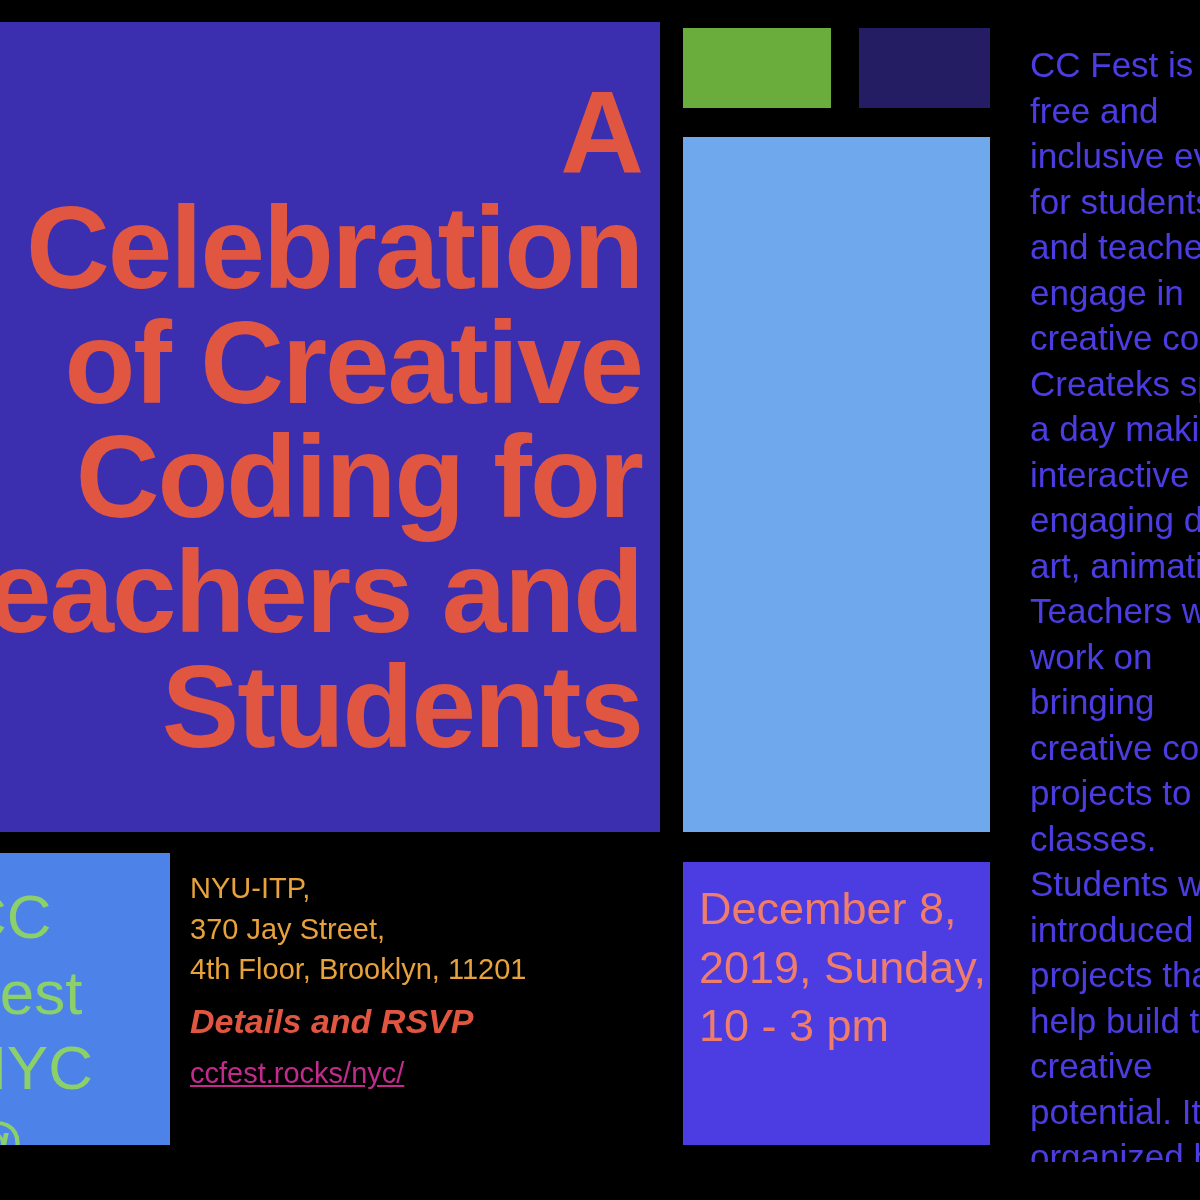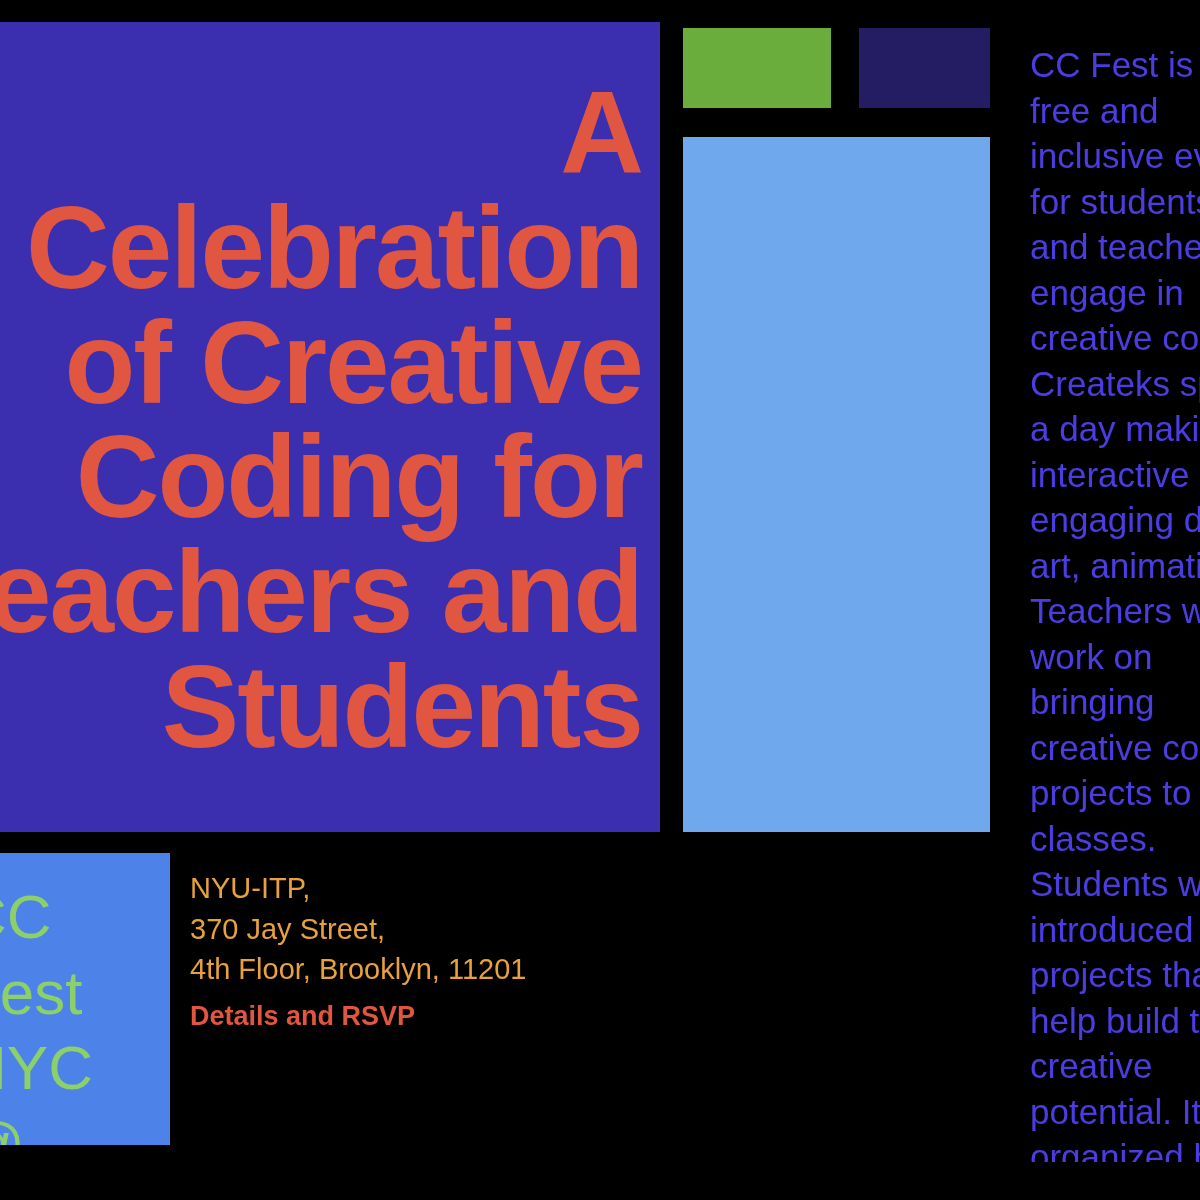--- a/index.html
+++ b/index.html
@@ -103,21 +103,22 @@
     text-align: left;
     color: #e8a23c;
     font-size: 29px;
     line-height: 1.40;
   }
   .venue .details {
     display: block;
     margin-top: 8px;
     color: #e05640;
     font-weight: bold;
-    font-size: 27px;
+    font-size: 34px;
+    font-style: italic;
   }
   .venue .link {
     display: block;
     margin-top: 8px;
     color: #c22a8e;
     font-size: 29px;
     text-decoration: underline;
   }
 
   
@@ -176,18 +177,22 @@
     <div class="ccfest-text" style="white-space: pre-line;">CC Fest
 NYC @
 NYU</div>
   </div>
 
   <div class="venue">
     <span style="white-space: pre-line;">NYU-ITP,
 370 Jay Street,
 4th Floor, Brooklyn, 11201</span>
     <span class="details" style="white-space: pre-line;">Details and RSVP</span>
+    <a class="link" href="#">ccfest.rocks/nyc/</a>
   </div>
 
+  <div class="date-block">
+    <div class="date-text" style="white-space: pre-line;">December 8, 2019, Sunday, 10 - 3 pm</div>
+  </div>
 
   <div class="description">CC Fest is a free and inclusive event for students and teachers to engage in creative coding. Createks spend a day making interactive and engaging digital art, animations. Teachers will work on bringing creative coding projects to their classes. Students will be introduced to projects that help build their creative potential. It is organized by a volunteer group of educators.</div>
 
 </div>
 
 </body></html>

